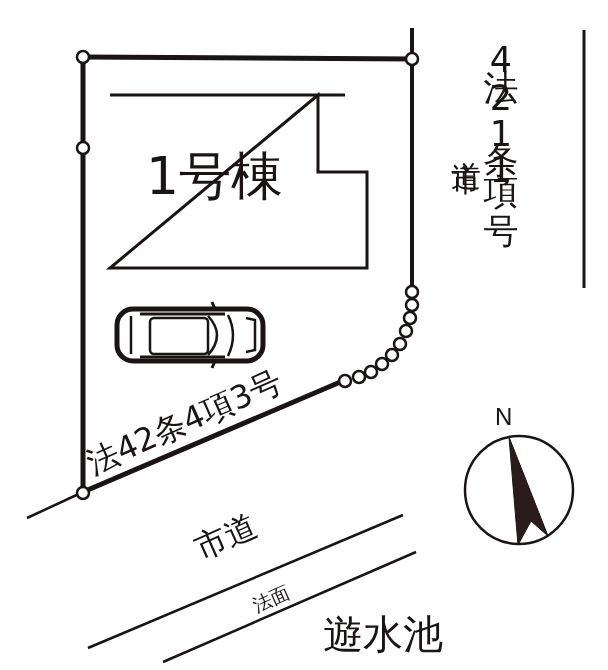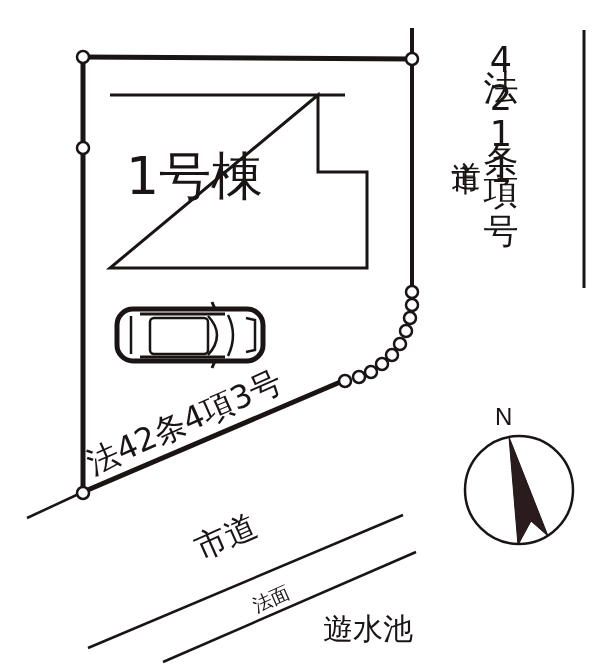--- a/index.html
+++ b/index.html
@@ -1,27 +1,27 @@
 <!DOCTYPE html>
 <html><head>
 <meta charset="utf-8">
 <style>
   html, body { margin:0; padding:0; background:#ffffff; }
   body { width:608px; height:670px; position:relative; overflow:hidden;
          font-family:"DejaVu Sans", sans-serif; color:#1a1414; }
   svg { position:absolute; left:0; top:0; }
   .lbl { position:absolute; color:#1a1414; white-space:nowrap; line-height:1; }
   .vert { writing-mode:vertical-rl; text-orientation:upright; letter-spacing:-2px; }
-  .building-label { left:126px; top:150px; font-size:52px; }
+  .building-label { left:146px; top:150px; font-size:52px; }
   .right-road-main { left:483px; top:42px; font-size:35px; }
   .right-road-sub { left:451px; top:140px; font-size:30px; }
   .south-road-main { left:82px; top:450px; font-size:32px; transform-origin:left top; transform:rotate(-24deg); }
   .south-road-sub { left:190px; top:535px; font-size:32px; transform-origin:left top; transform:rotate(-24deg); }
   .slope-label { left:250px; top:598px; font-size:19px; transform-origin:left top; transform:rotate(-24deg); }
-  .pond-label { left:323px; top:614px; font-size:30px; }
+  .pond-label { left:323px; top:614px; font-size:40px; }
   .north-label { left:495px; top:405px; font-size:24px; font-family:"Liberation Sans", sans-serif; }
 </style>
 </head>
 <body>
 
 <svg width="608" height="670" viewBox="0 0 608 670">
 
   <line x1="584" y1="30" x2="584" y2="288" stroke="#1a1414" stroke-width="3"></line>
 
   <line x1="27" y1="518" x2="83" y2="492" stroke="#1a1414" stroke-width="2.5"></line>

